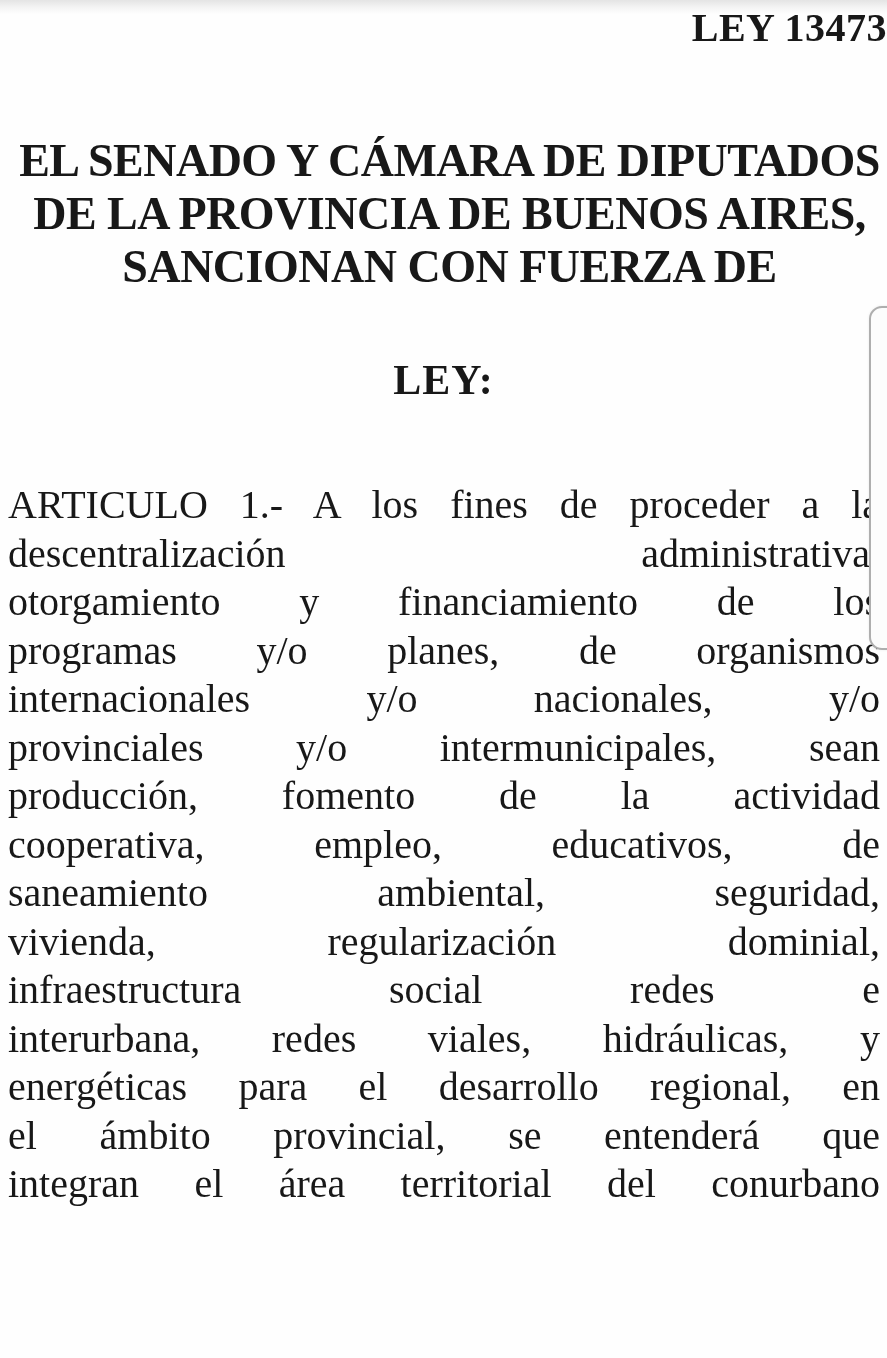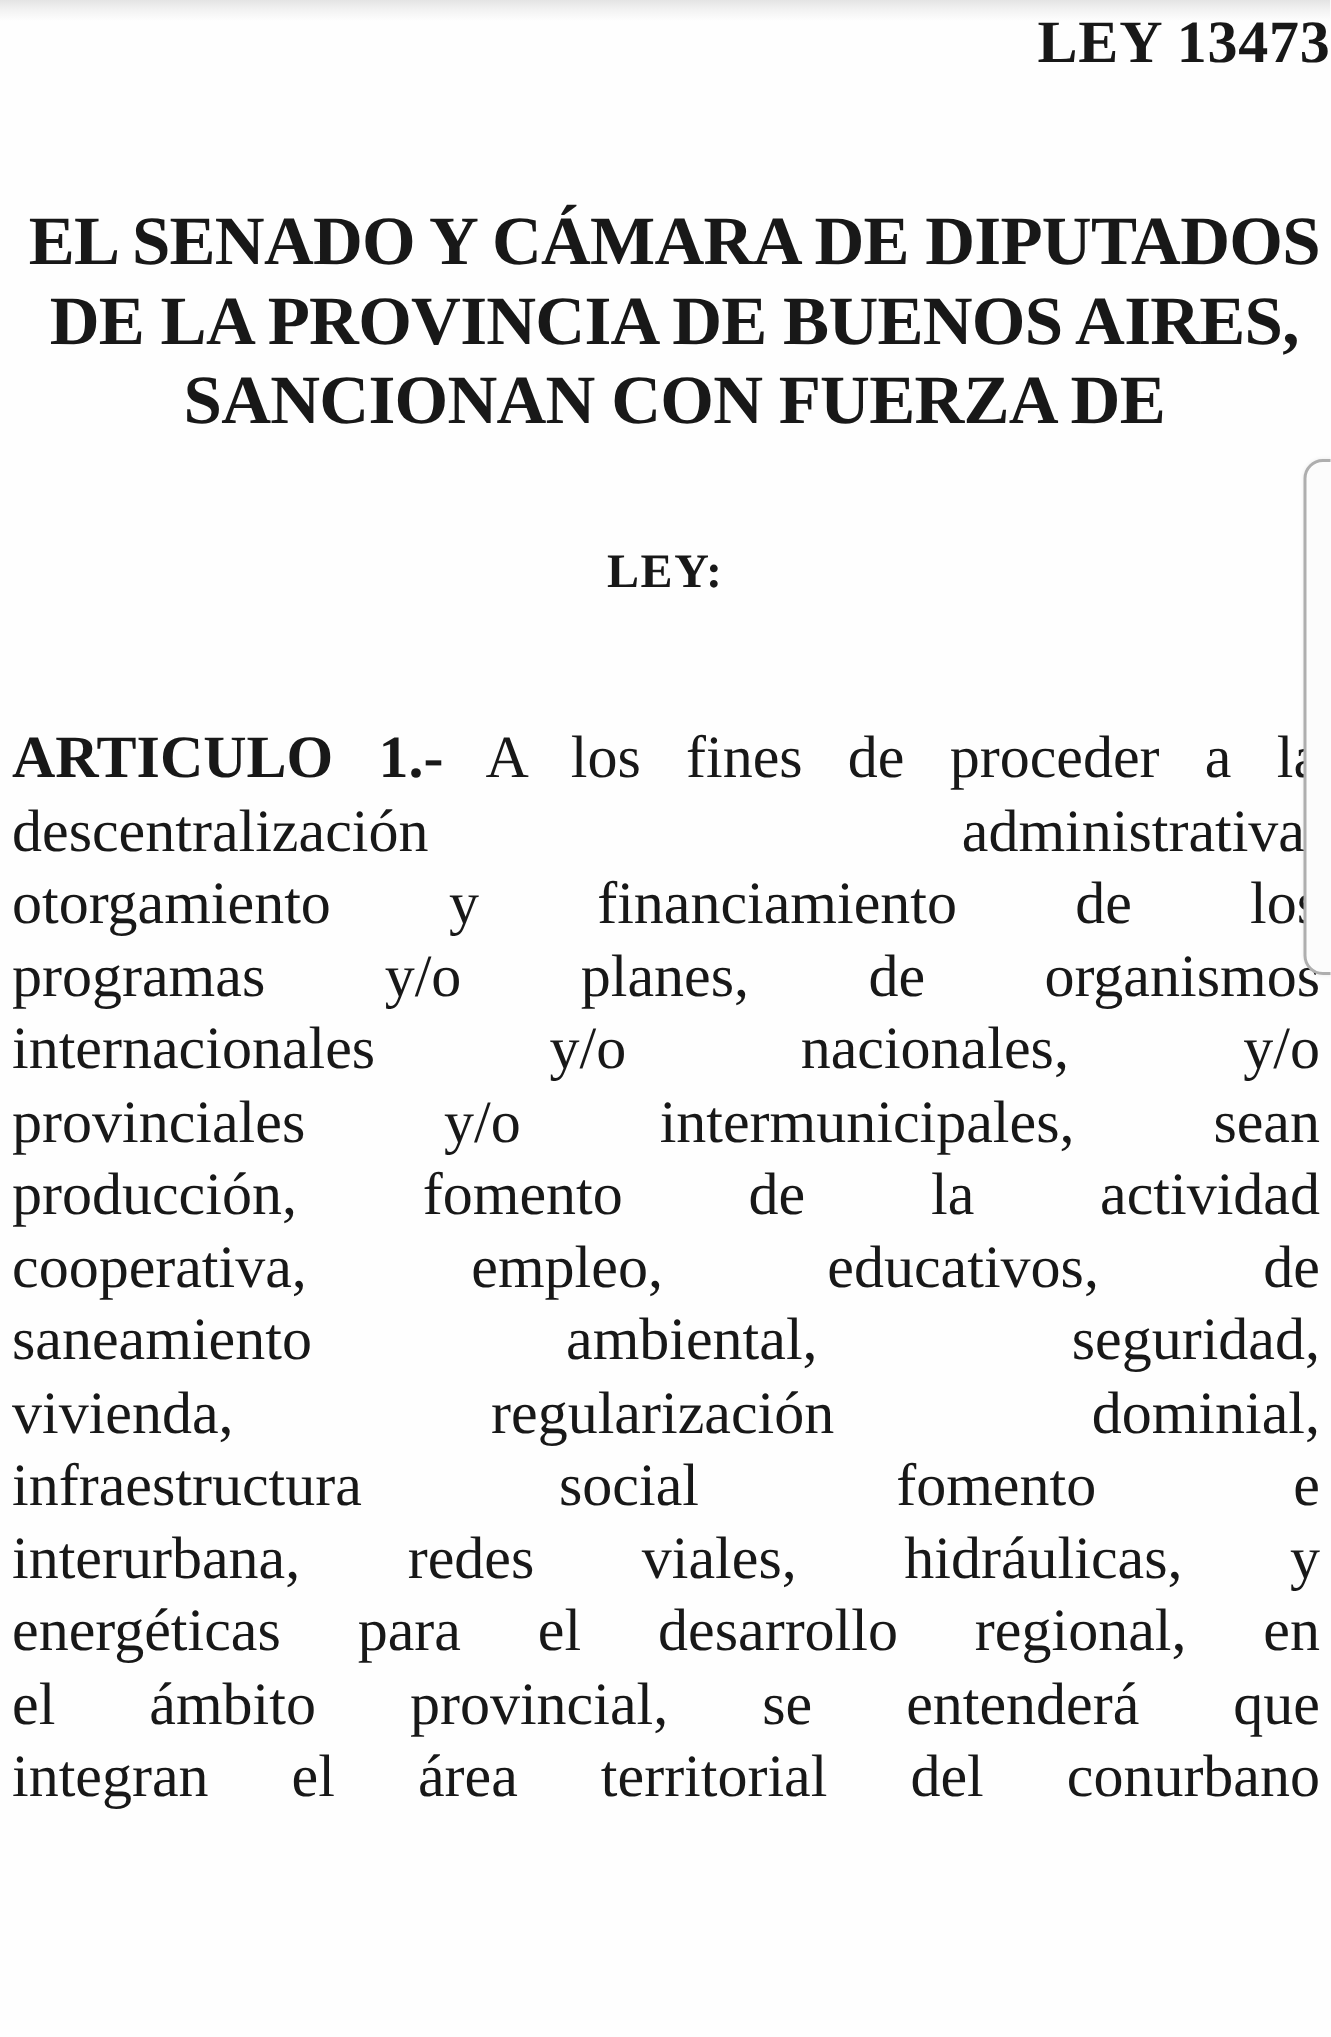--- a/index.html
+++ b/index.html
@@ -36,42 +36,42 @@
     margin-top: 84px;
     font-size: 46px;
     line-height: 53px;
     font-weight: bold;
     text-align: center;
     letter-spacing: -0.5px;
     padding-left: 12px;
   }
   .subheading {
     margin-top: 64px;
-    font-size: 32px;
+    font-size: 42px;
     line-height: 46px;
     font-weight: bold;
     text-align: center;
     letter-spacing: 1px;
   }
   .paragraph {
     margin-top: 78px;
     padding-left: 8px;
     padding-right: 7px;
     font-size: 40px;
     line-height: 48.5px;
   }
   .jline {
     text-align: justify;
     text-align-last: justify;
     white-space: normal;
   }
   .jline.last {
     text-align-last: left;
   }
-  .jline strong { font-weight: bold; }
+  .jline strong { font-weight: normal; }
   .scroll-indicator {
     position: absolute;
     top: 306px;
     left: 869px;
     width: 34px;
     height: 344px;
     background: #fcfcfc;
     border: 2px solid #aeaeae;
     border-radius: 13px;
     box-sizing: border-box;
@@ -103,21 +103,21 @@
     <div>
         <div class="jline">descentralización administrativa,</div>
         <div class="jline">otorgamiento y financiamiento de los</div>
         <div class="jline">programas y/o planes, de organismos</div>
         <div class="jline">internacionales y/o nacionales, y/o</div>
         <div class="jline">provinciales y/o intermunicipales, sean</div>
         <div class="jline">producción, fomento de la actividad</div>
         <div class="jline">cooperativa, empleo, educativos, de</div>
         <div class="jline">saneamiento ambiental, seguridad,</div>
         <div class="jline">vivienda, regularización dominial,</div>
-        <div class="jline">infraestructura social fomento e</div>
+        <div class="jline">infraestructura social redes e</div>
         <div class="jline">interurbana, redes viales, hidráulicas, y</div>
         <div class="jline">energéticas para el desarrollo regional, en</div>
         <div class="jline">el ámbito provincial, se entenderá que</div>
         <div class="jline">integran el área territorial del conurbano</div>
       </div>
   </div>
 
 </div>
 
 <div class="scroll-indicator"></div>

